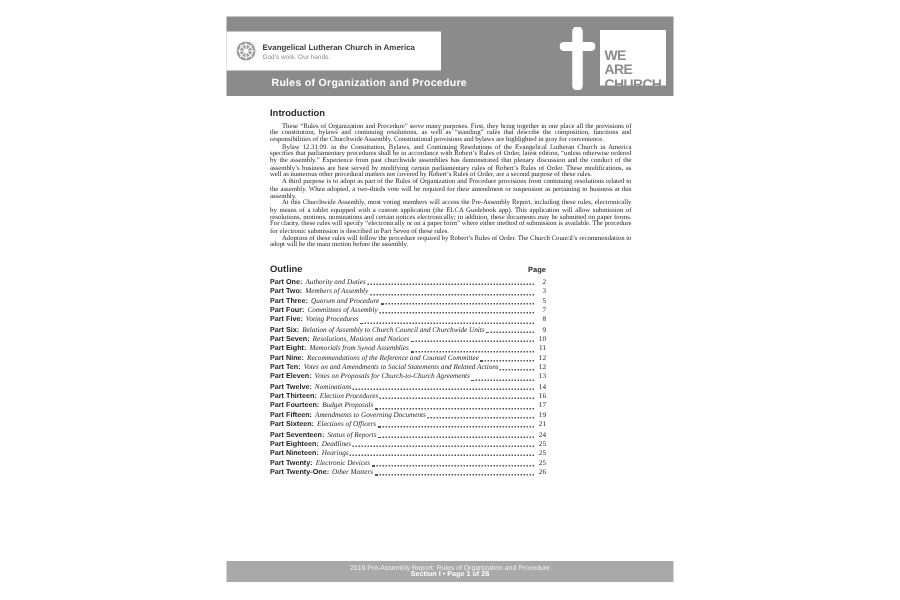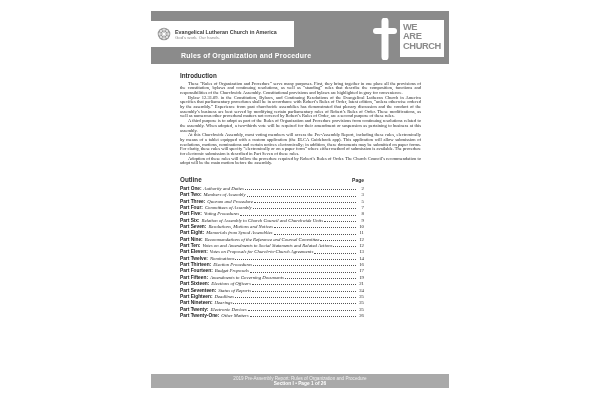--- a/index.html
+++ b/index.html
@@ -21,21 +21,21 @@
               font-size:5.3px; line-height:6px; color:#3c3c3c; }
   .tagline  { font-family:"Liberation Sans", sans-serif; font-size:4.3px;
               line-height:5px; color:#8a8a8a; }
   .banner-title { position:absolute; left:30px; bottom:5px; color:#ffffff;
                   font-family:"Liberation Sans", sans-serif; font-weight:bold;
                   font-size:7px; letter-spacing:0.2px; }
 
   .emblem { position:absolute; right:3px; top:5px; width:75px; height:46px; }
   .cross-icon { position:absolute; left:2px; top:2px; }
   .emblem-box { position:absolute; left:29px; top:4px; width:44px; height:37px;
-                background:#ffffff; box-sizing:border-box; padding:3px 0 0 3px;
+                background:#ffffff; box-sizing:border-box; padding:13px 0 0 3px;
                 font-family:"Liberation Sans", sans-serif; font-weight:bold;
                 font-size:9.3px; line-height:9.3px; letter-spacing:-0.4px;
                 color:#8b8b8b; }
 
   
   .content { position:absolute; left:30px; right:29px; top:64px; color:#1a1a1a; }
   .section-heading { font-family:"Liberation Sans", sans-serif; font-weight:bold;
                      font-size:6.3px; line-height:7px; color:#2e2e2e;
                      margin:0 0 2.5px 0; }
   .paragraphs p { margin:0; font-size:4.5px; line-height:4.7px;

